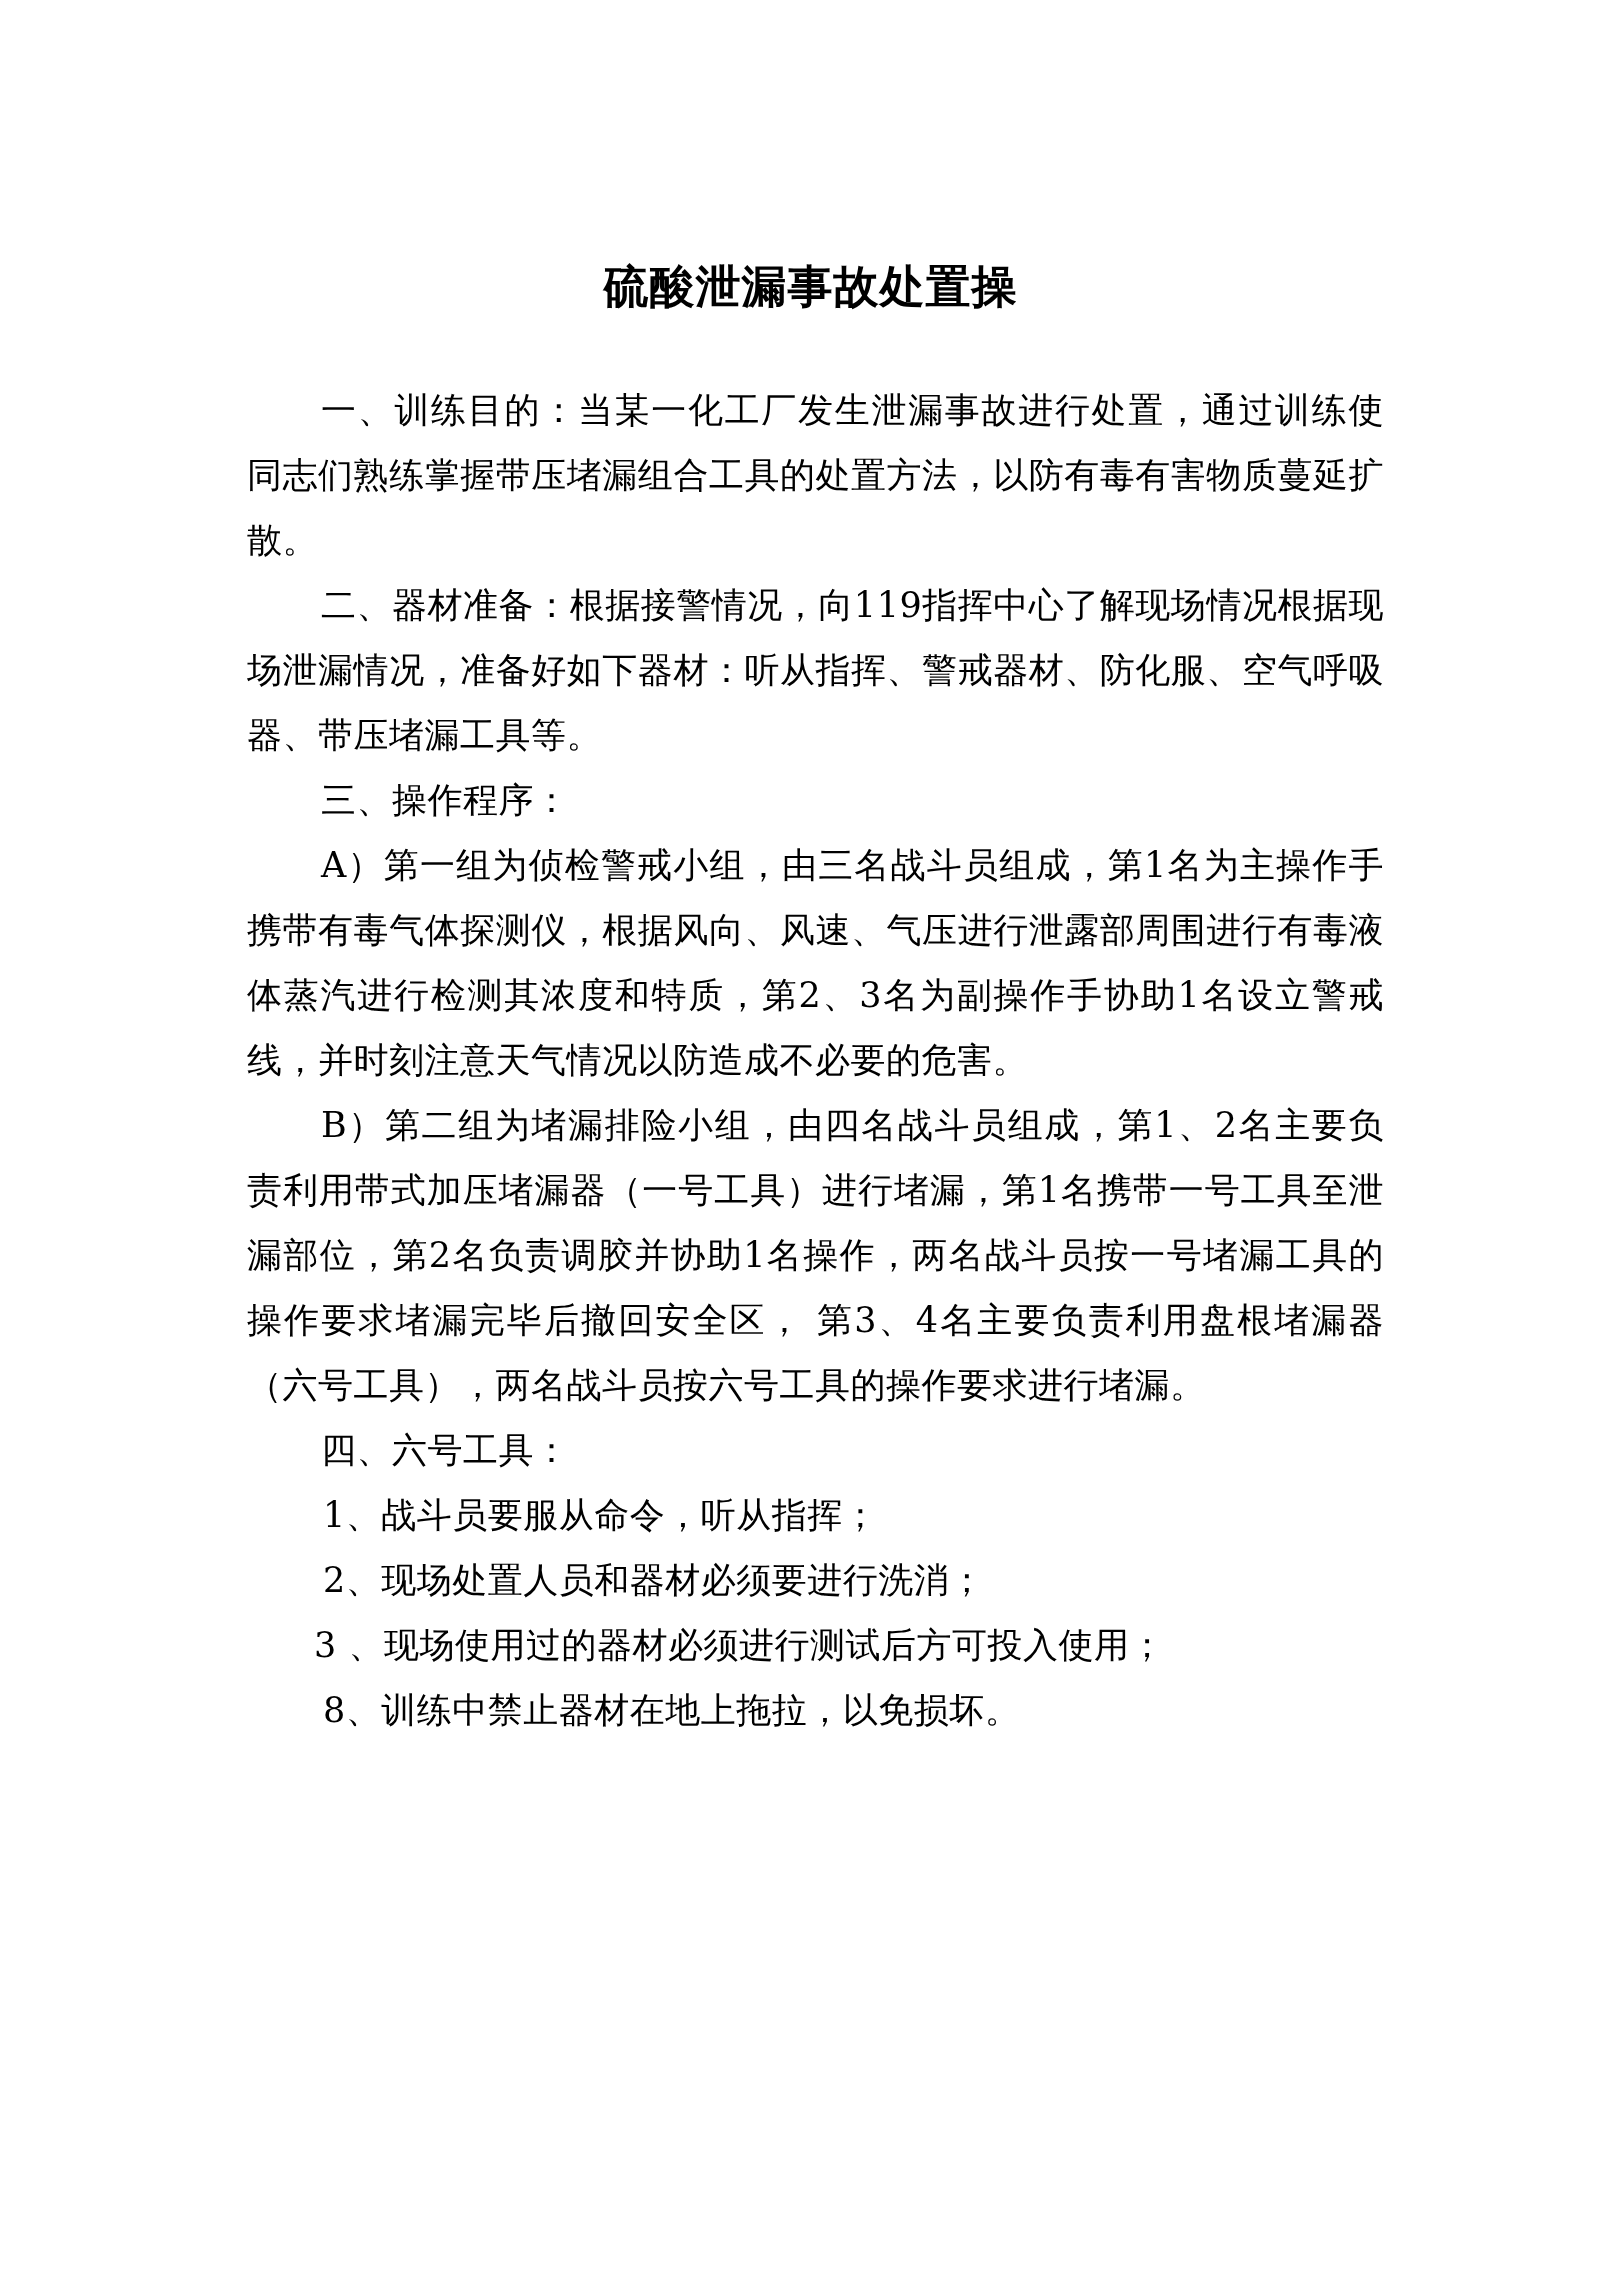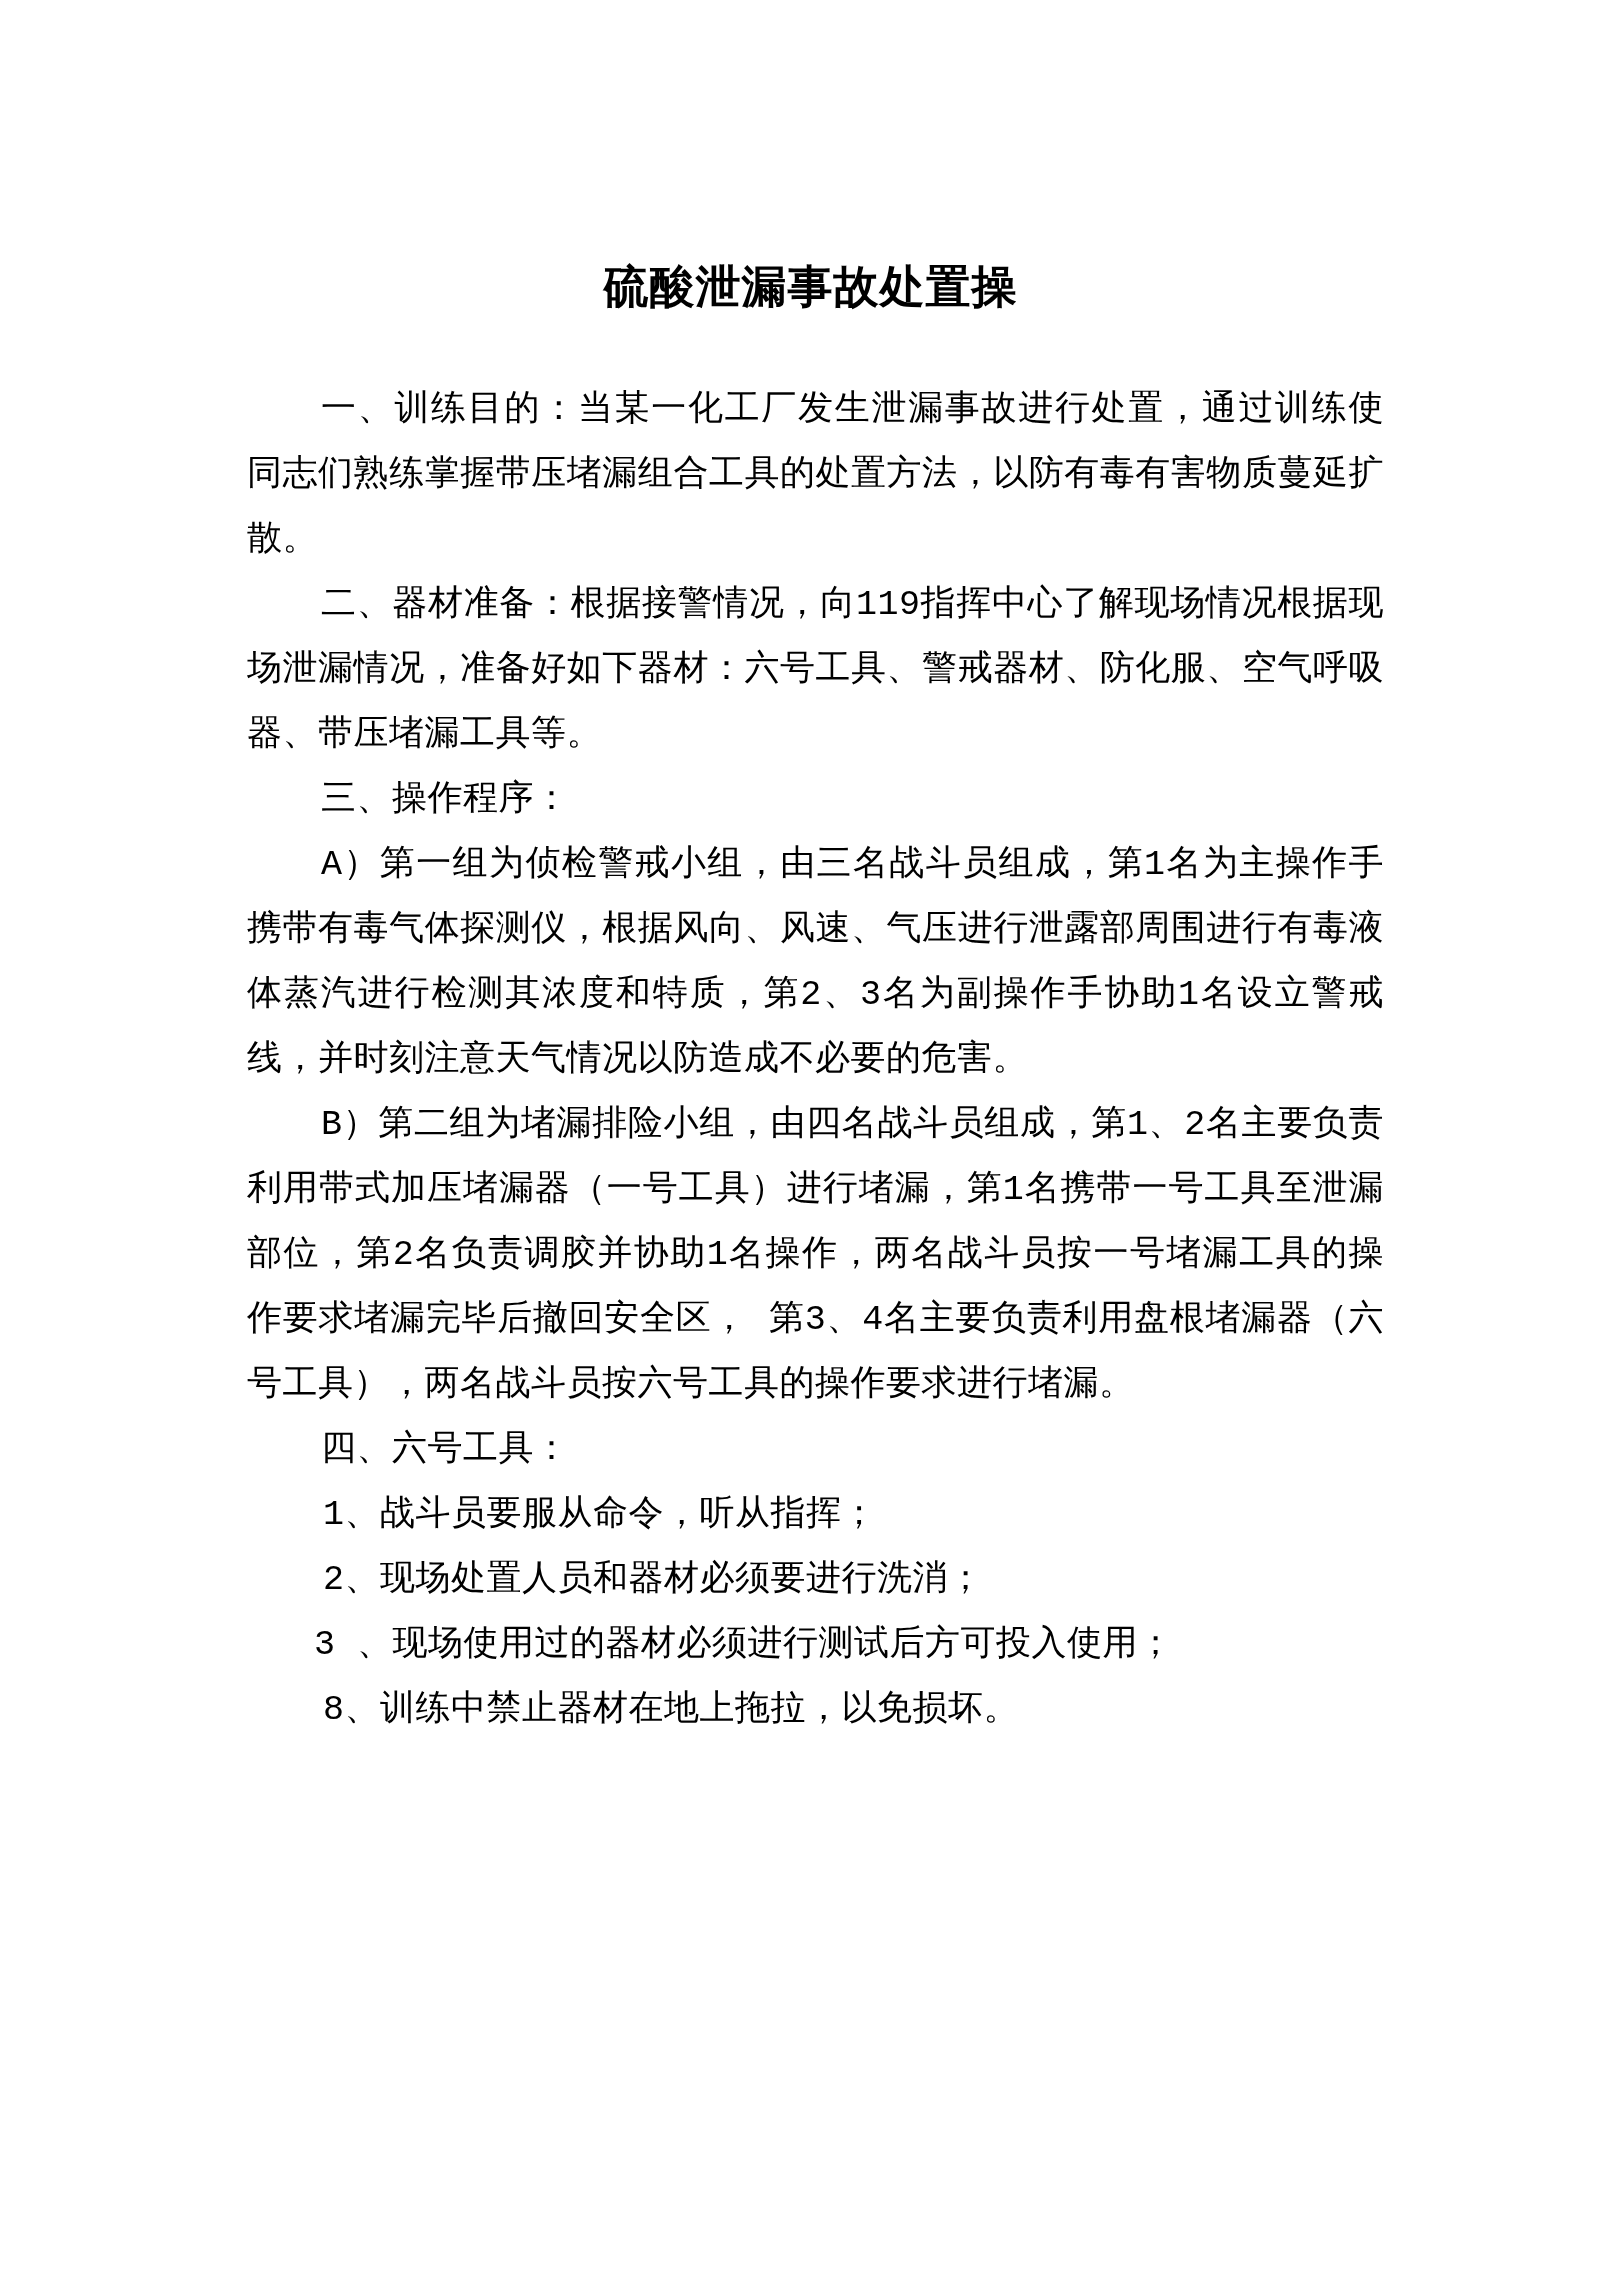--- a/index.html
+++ b/index.html
@@ -31,21 +31,20 @@
       font-weight: bold;
       font-size: 45px;
       line-height: 59px;
       letter-spacing: 1px;
     }
     .body {
       position: absolute;
       left: 247px;
       top: 378px;
       width: 1137px;
-      font-family: Liberation Mono, monospace;
     }
     .para {
       margin: 0;
       font-size: 35px;
       line-height: 65px;
       text-align: justify;
       text-align-last: left;
       letter-spacing: 0.5px;
     }
     .indent {
@@ -63,21 +62,21 @@
     }
   </style>
 </head>
 <body>
 
 <div class="page">
   <h1 class="title">硫酸泄漏事故处置操</h1>
 
   <div class="body">
     <p class="para indent">一、训练目的：当某一化工厂发生泄漏事故进行处置，通过训练使同志们熟练掌握带压堵漏组合工具的处置方法，以防有毒有害物质蔓延扩散。</p>
-    <p class="para indent">二、器材准备：根据接警情况，向119指挥中心了解现场情况根据现场泄漏情况，准备好如下器材：六号工具、警戒器材、防化服、空气呼吸器、带压堵漏工具等。</p>
+    <p class="para indent">二、器材准备：根据接警情况，向119指挥中心了解现场情况根据现场泄漏情况，准备好如下器材：听从指挥、警戒器材、防化服、空气呼吸器、带压堵漏工具等。</p>
     <p class="para indent">三、操作程序：</p>
     <p class="para indent">A）第一组为侦检警戒小组，由三名战斗员组成，第1名为主操作手携带有毒气体探测仪，根据风向、风速、气压进行泄露部周围进行有毒液体蒸汽进行检测其浓度和特质，第2、3名为副操作手协助1名设立警戒线，并时刻注意天气情况以防造成不必要的危害。</p>
     <p class="para indent">B）第二组为堵漏排险小组，由四名战斗员组成，第1、2名主要负责利用带式加压堵漏器（一号工具）进行堵漏，第1名携带一号工具至泄漏部位，第2名负责调胶并协助1名操作，两名战斗员按一号堵漏工具的操作要求堵漏完毕后撤回安全区， 第3、4名主要负责利用盘根堵漏器（六号工具），两名战斗员按六号工具的操作要求进行堵漏。</p>
     <p class="para indent">四、六号工具：</p>
 
     <div>
       <p class="item">1、战斗员要服从命令，听从指挥；</p>
       <p class="item">2、现场处置人员和器材必须要进行洗消；</p>
       <p class="item item-3">3 、现场使用过的器材必须进行测试后方可投入使用；</p>
       <p class="item">8、训练中禁止器材在地上拖拉，以免损坏。</p>

